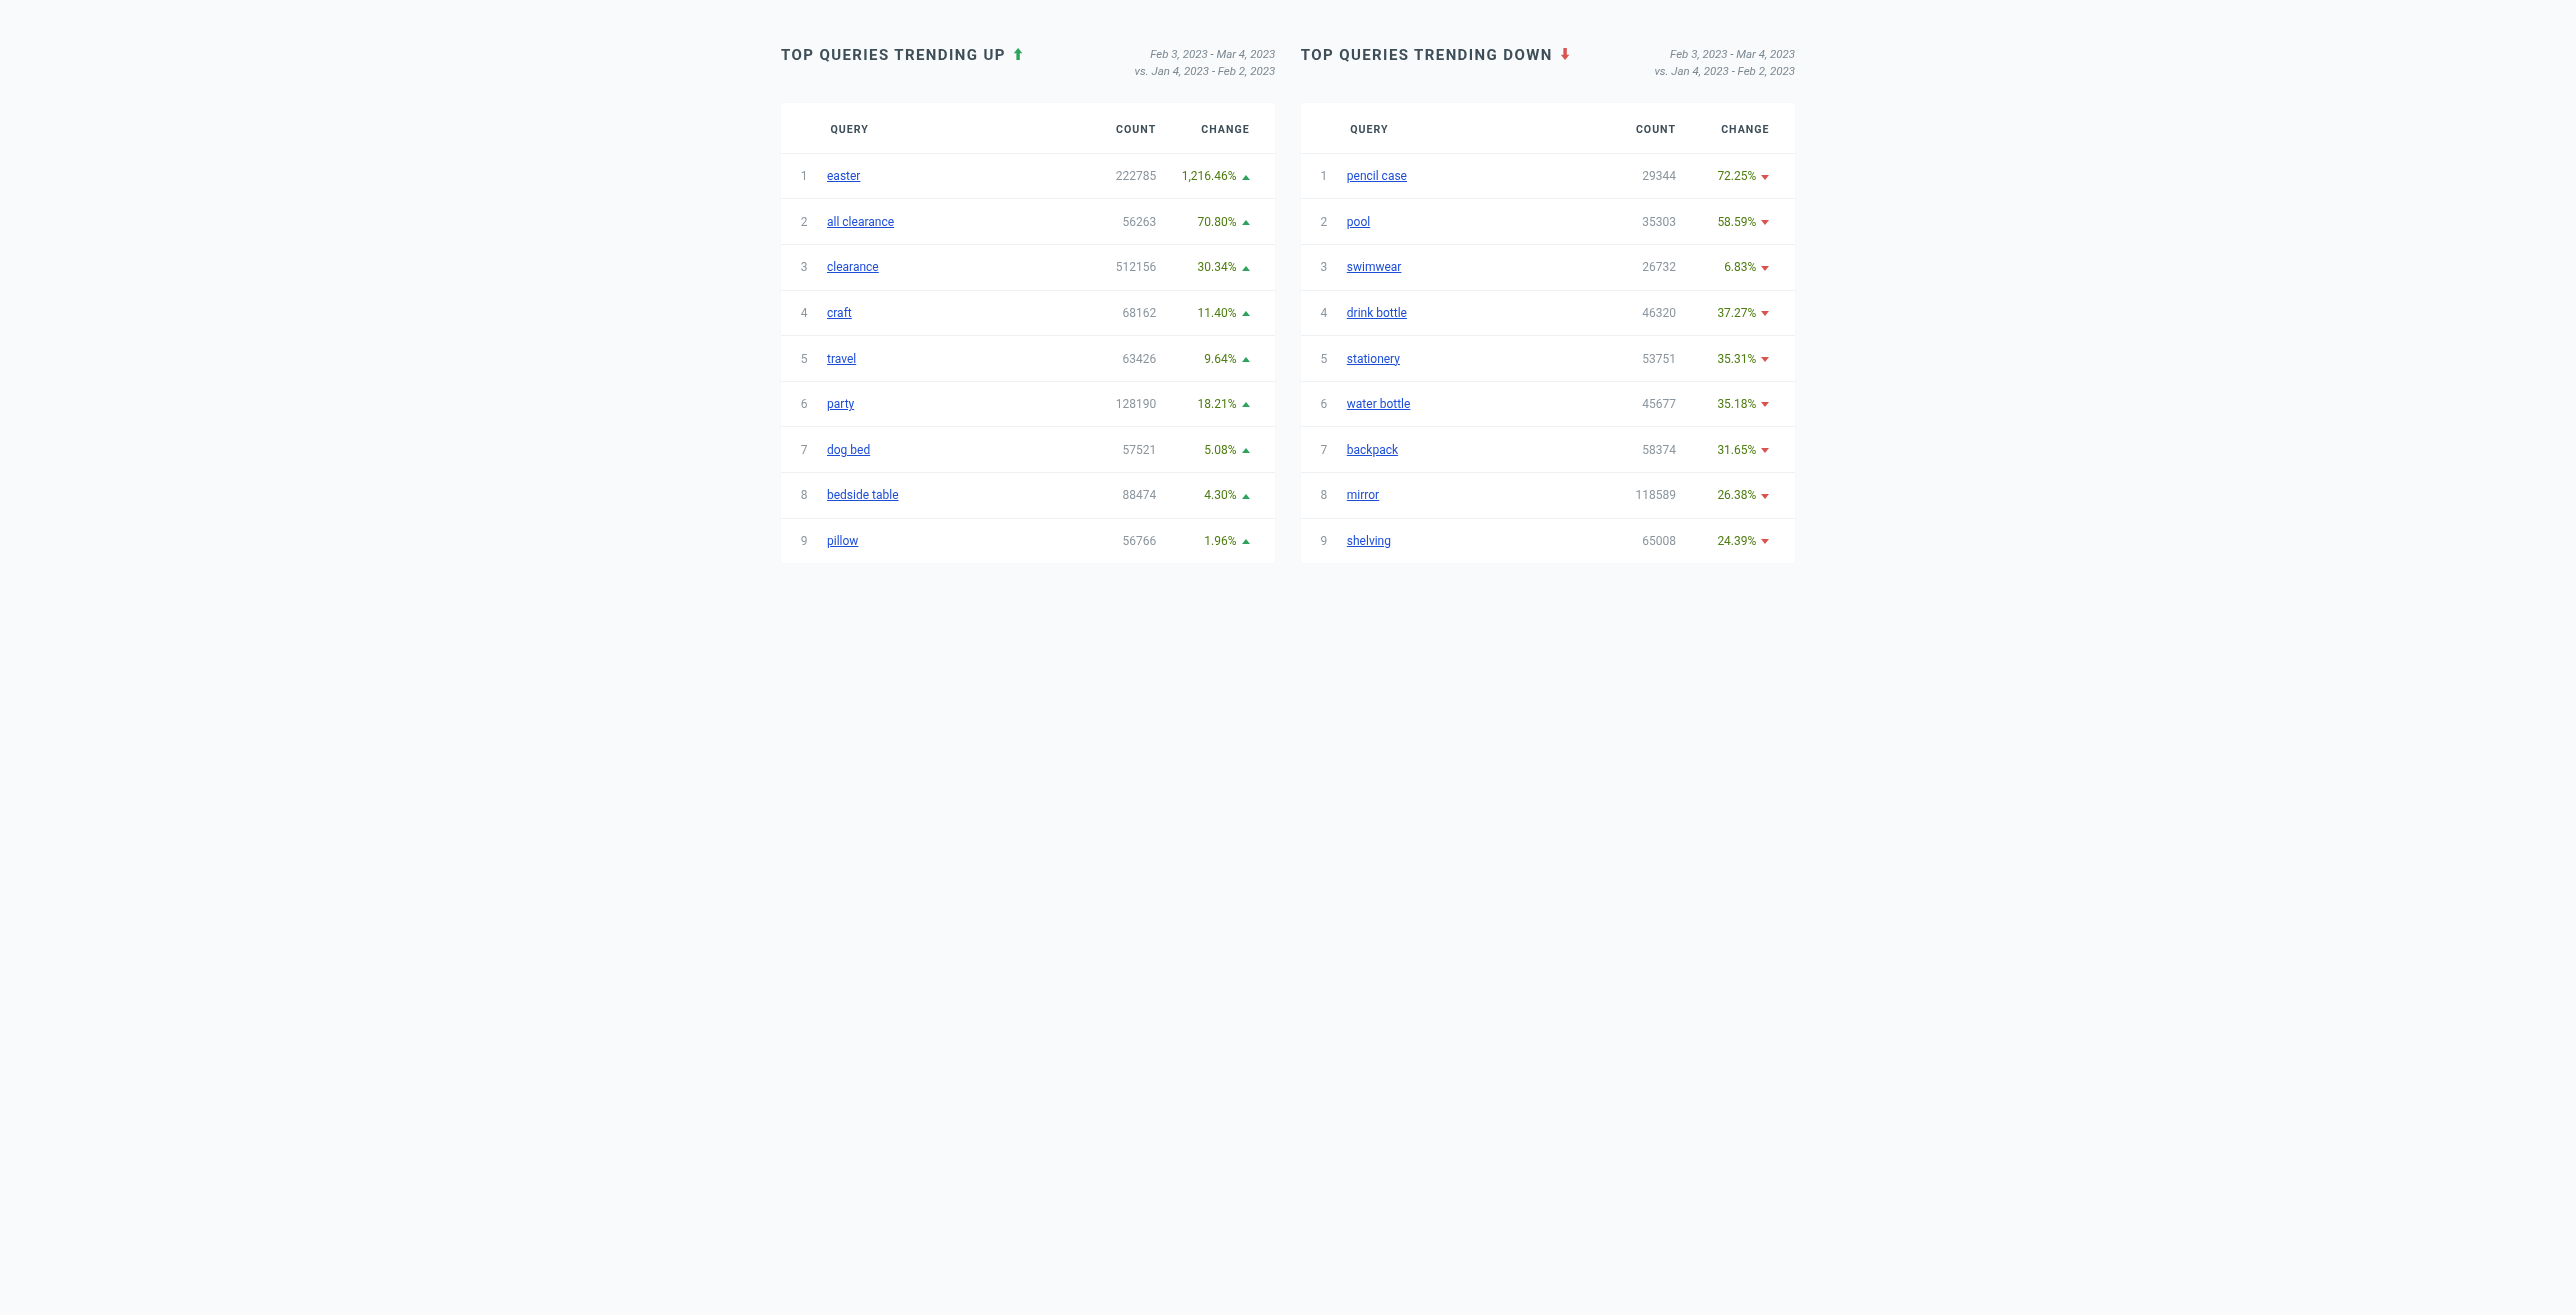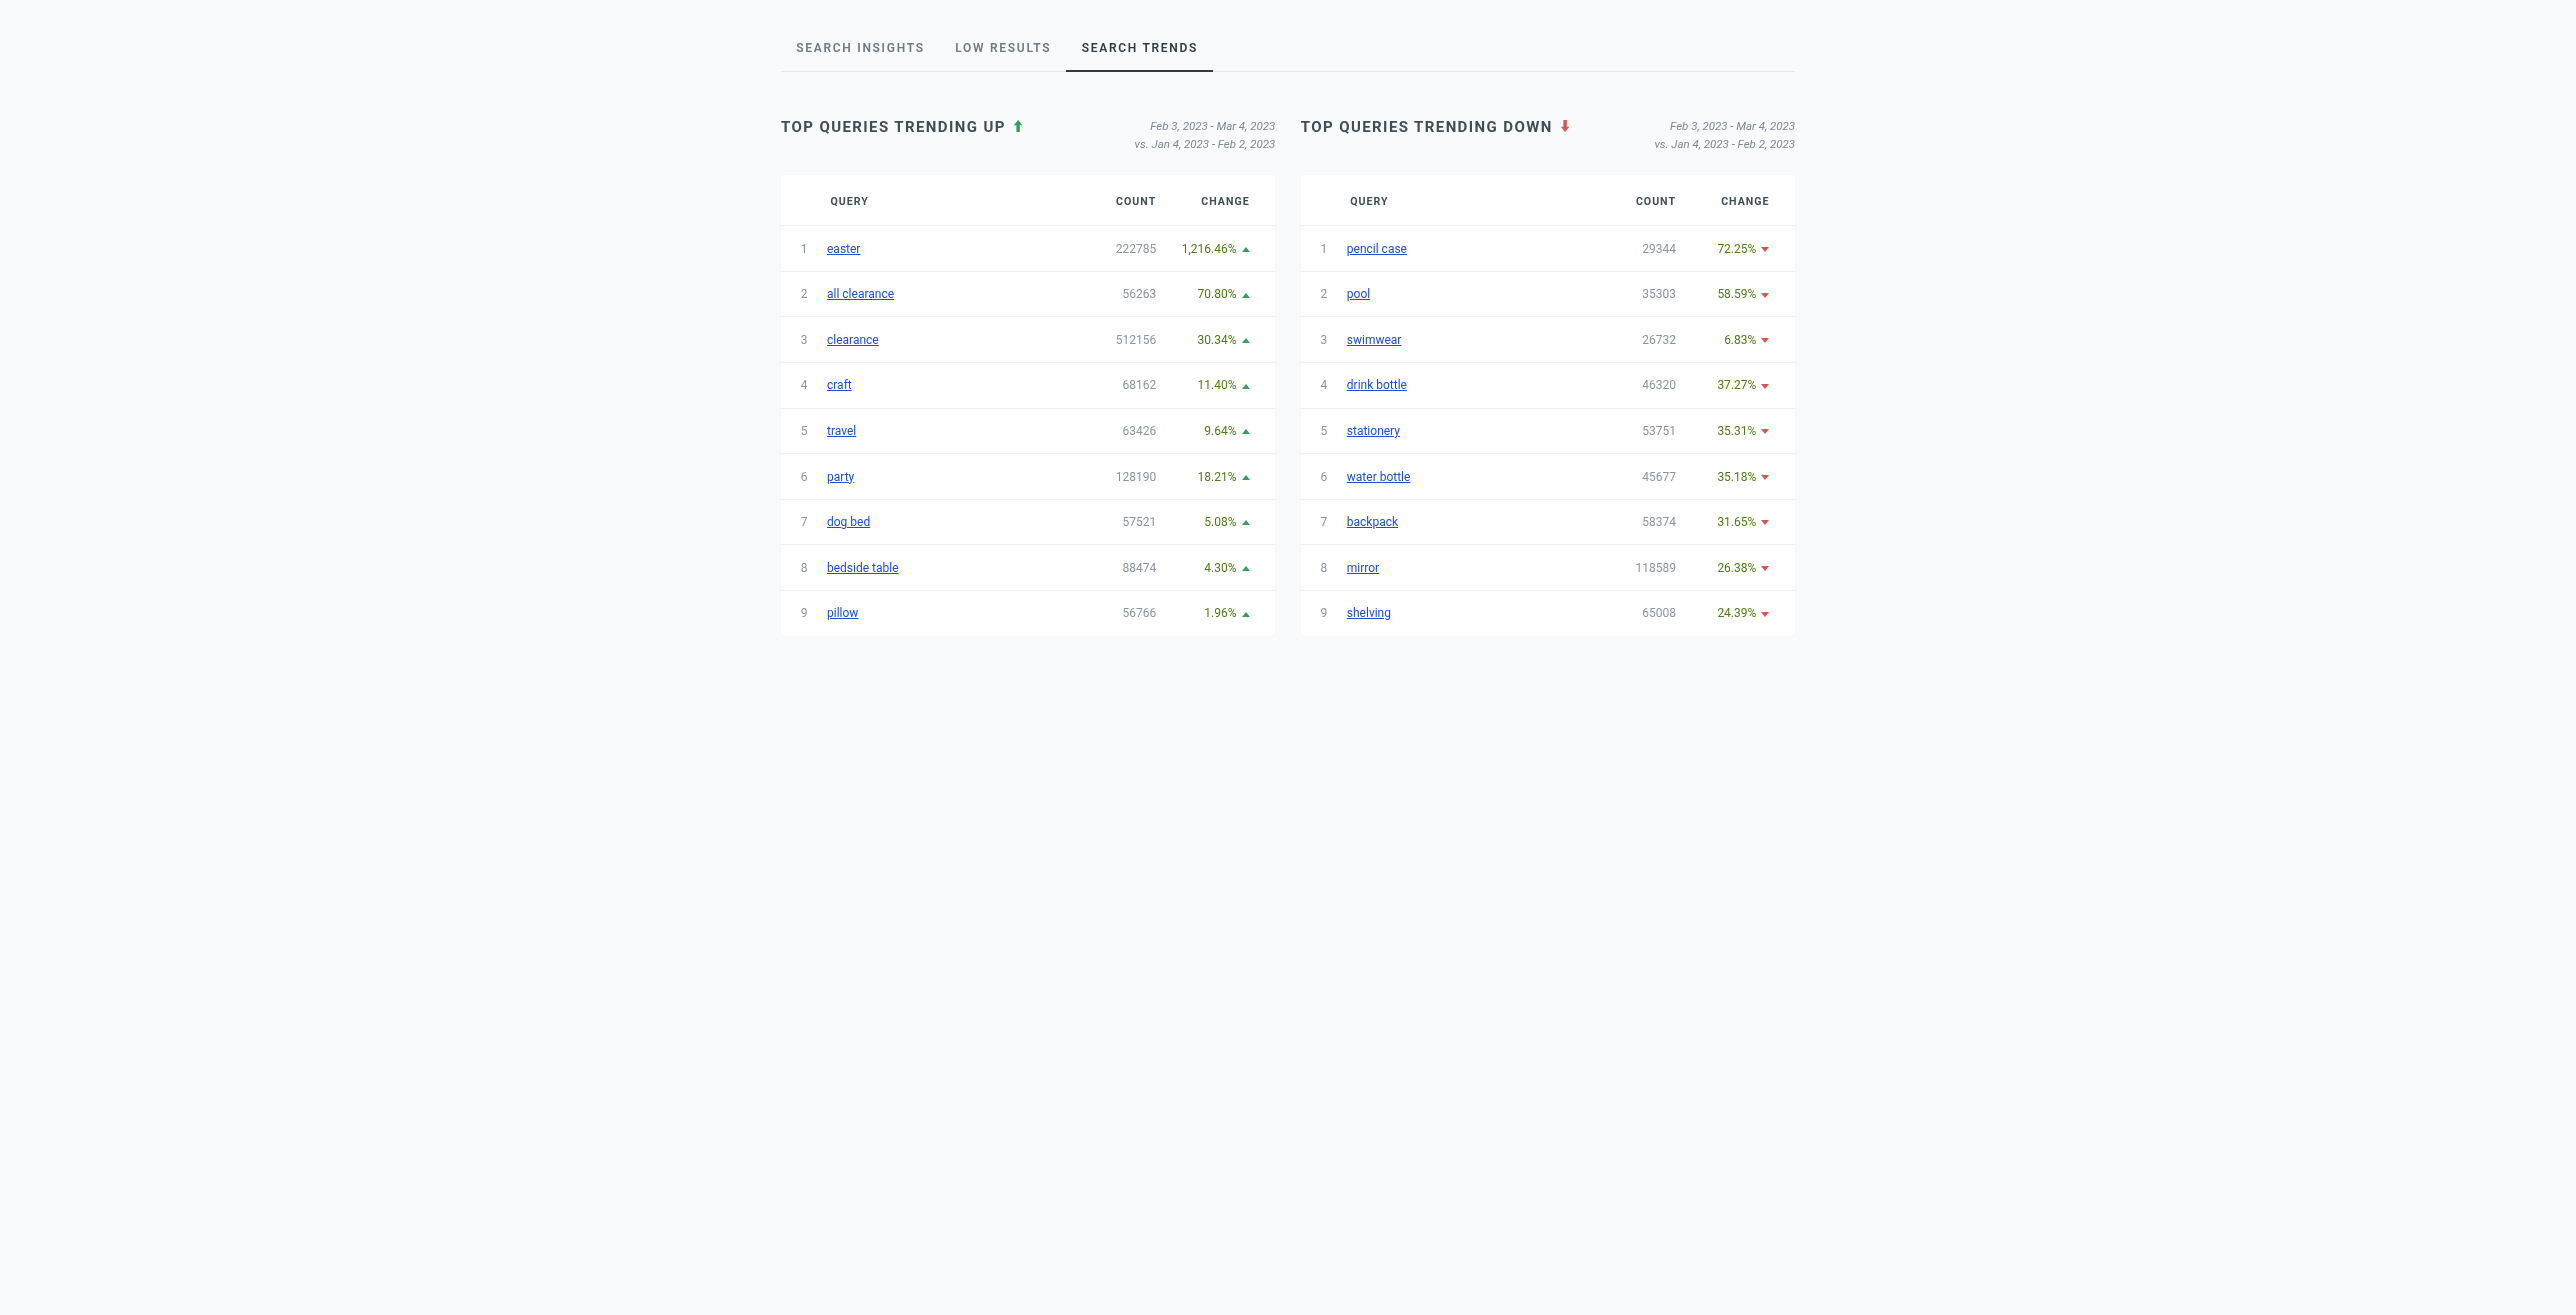--- a/index.html
+++ b/index.html
@@ -128,25 +128,20 @@
     border-left: 4.3px solid transparent;
     border-right: 4.3px solid transparent;
     border-top: 5.1px solid #d9534f;
   }
 </style>
 </head>
 <body>
 
 <div class="wrapper">
 
-  <div class="tabs">
-    <div class="tab">SEARCH INSIGHTS</div>
-    <div class="tab">LOW RESULTS</div>
-    <div class="tab active">SEARCH TRENDS</div>
-  </div>
 
   <div class="panels">
 
     <div class="panel">
       <div class="panel-header">
         <div class="panel-title">
           <span>TOP QUERIES TRENDING UP</span>
           <span class="arrow-up-title">
             <svg viewBox="0 0 10 14">
                 <path d="M5 0 L10 6 L7 6 L7 14 L3 14 L3 6 L0 6 Z" fill="#2fa35e"></path>

